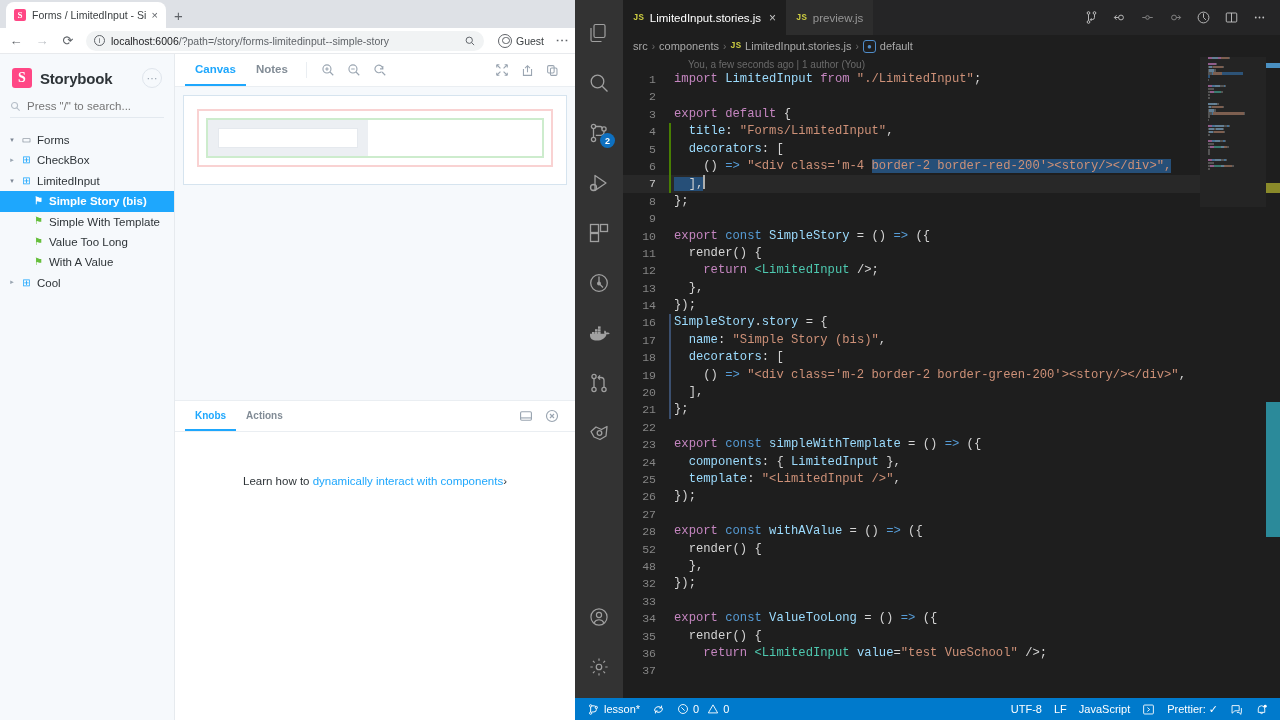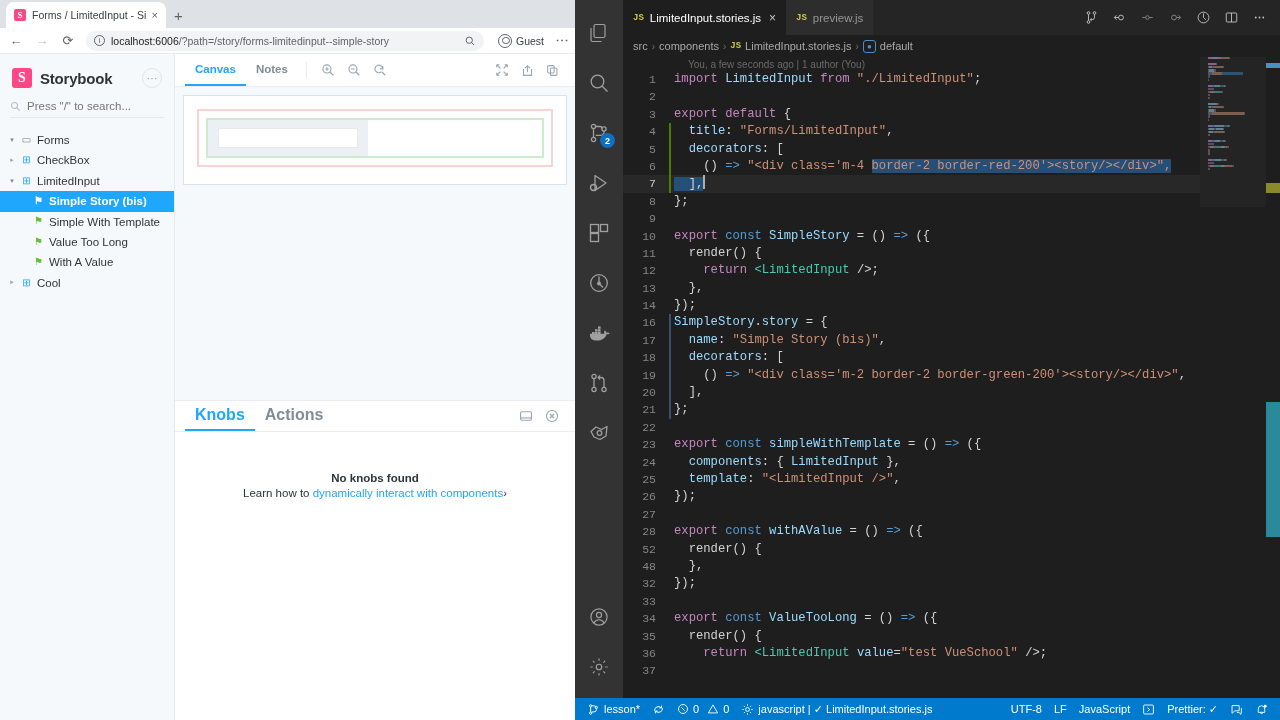--- a/index.html
+++ b/index.html
@@ -82,21 +82,21 @@
 
   .canvas-wrap { flex: 1; padding: 8px; background: #f6f9fc; min-height: 0; }
   .canvas { background: #fff; height: 90px; border: 1px solid #d6e4ef; }
   .box-red { border: 2px solid #f9d2d2; margin: 13px; height: 58px; }
   .box-green { border: 2px solid #cdeccd; margin: 7px; height: 40px; }
   .inner-grey { background: #eceff3; width: 160px; height: 100%; padding: 8px 10px; }
   .inner-input { background: #fff; border: 1px solid #e5e9ee; height: 20px; }
 
   .sb-panel { border-top: 1px solid #eaeef2; background: #fff; height: 320px; display:flex; flex-direction:column;}
   .panel-bar { height: 31px; display: flex; align-items: stretch; padding: 0 10px; border-bottom: 1px solid #eaeef2; }
-  .panel-tab { display: flex; align-items: center; padding: 0 10px; font-size: 16px; font-weight: bold; color: #828c96; cursor: pointer; border-bottom: 2px solid transparent; }
+  .panel-tab { display: flex; align-items: center; padding: 0 10px; font-size: 10px; font-weight: bold; color: #828c96; cursor: pointer; border-bottom: 2px solid transparent; }
   .panel-tab.active { color: #1ea7fd; border-bottom-color: #1ea7fd; }
   .panel-body { padding-top: 40px; text-align: center; }
   .nk-title { font-size: 11.5px; font-weight: bold; color: #2e3438; }
   .nk-sub { font-size: 11.5px; color: #2e3438; margin-top: 3px; }
   .nk-sub a { color: #1ea7fd; text-decoration: none; }
 
   
   .vscode { width: 705px; height: 720px; display: flex; flex-direction: column; background: #1e1e1e; }
   .vs-upper { flex: 1; display: flex; min-height: 0; }
   .activity { width: 48px; background: #333333; display: flex; flex-direction: column; align-items: center; padding-top: 8px; flex: 0 0 48px;}
@@ -323,21 +323,20 @@
               </div>
               <div class="tb-ico">
                 <svg width="14" height="14" viewBox="0 0 16 16" fill="none" stroke="#9aa5b1" stroke-width="1.3">
                     <circle cx="8" cy="8" r="6.3"></circle>
                     <path d="M5.7 5.7l4.6 4.6M10.3 5.7l-4.6 4.6"></path>
                   </svg>
               </div>
             </div>
           </div>
           <div class="panel-body">
-            <div class="nk-title">No knobs found</div>
             <div class="nk-sub"><span>Learn how to </span><a href="#">dynamically interact with components</a><span>›</span></div>
           </div>
         </div>
       </div>
     </div>
   </div>
 
   <div class="vscode">
     <div class="vs-upper">
 
@@ -750,27 +749,20 @@
         <svg width="12" height="12" viewBox="0 0 16 16" fill="none" stroke="#fff" stroke-width="1.2">
             <circle cx="8" cy="8" r="6"></circle>
             <path d="M5.8 5.8l4.4 4.4"></path>
           </svg>
         <span>0</span>
         <svg width="12" height="12" viewBox="0 0 16 16" fill="none" stroke="#fff" stroke-width="1.2" style="margin-left:4px">
             <path d="M8 2.5 L14.2 13.2 H1.8 Z"></path>
           </svg>
         <span>0</span>
       </div>
-      <div class="sb-item">
-        <svg width="13" height="13" viewBox="0 0 16 16" fill="none" stroke="#fff" stroke-width="1.1">
-            <circle cx="8" cy="8" r="2.4"></circle>
-            <path d="M8 1.6v1.8M8 12.6v1.8M14.4 8h-1.8M3.4 8H1.6M12.5 3.5 11.2 4.8M4.8 11.2 3.5 12.5M12.5 12.5 11.2 11.2M4.8 4.8 3.5 3.5"></path>
-          </svg>
-        <span>javascript | ✓ LimitedInput.stories.js</span>
-      </div>
       <div class="sb-right">
         <div class="sb-item">UTF-8</div>
         <div class="sb-item">LF</div>
         <div class="sb-item">JavaScript</div>
         <div class="sb-item">
           <svg width="13" height="13" viewBox="0 0 16 16" fill="none" stroke="#fff" stroke-width="1.1">
               <rect x="2" y="2.5" width="12" height="11" rx="1.2"></rect>
               <path d="M6.6 5.6 L9.4 8 L6.6 10.4"></path>
             </svg>
         </div>

